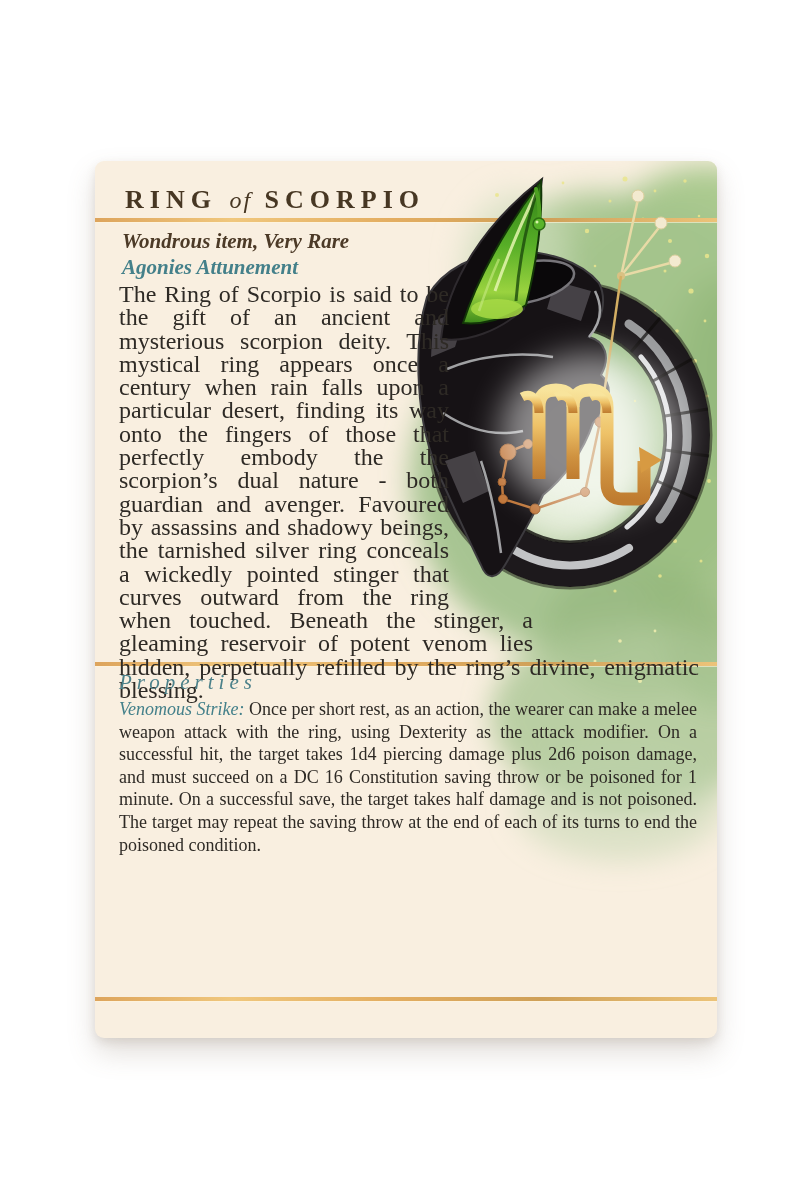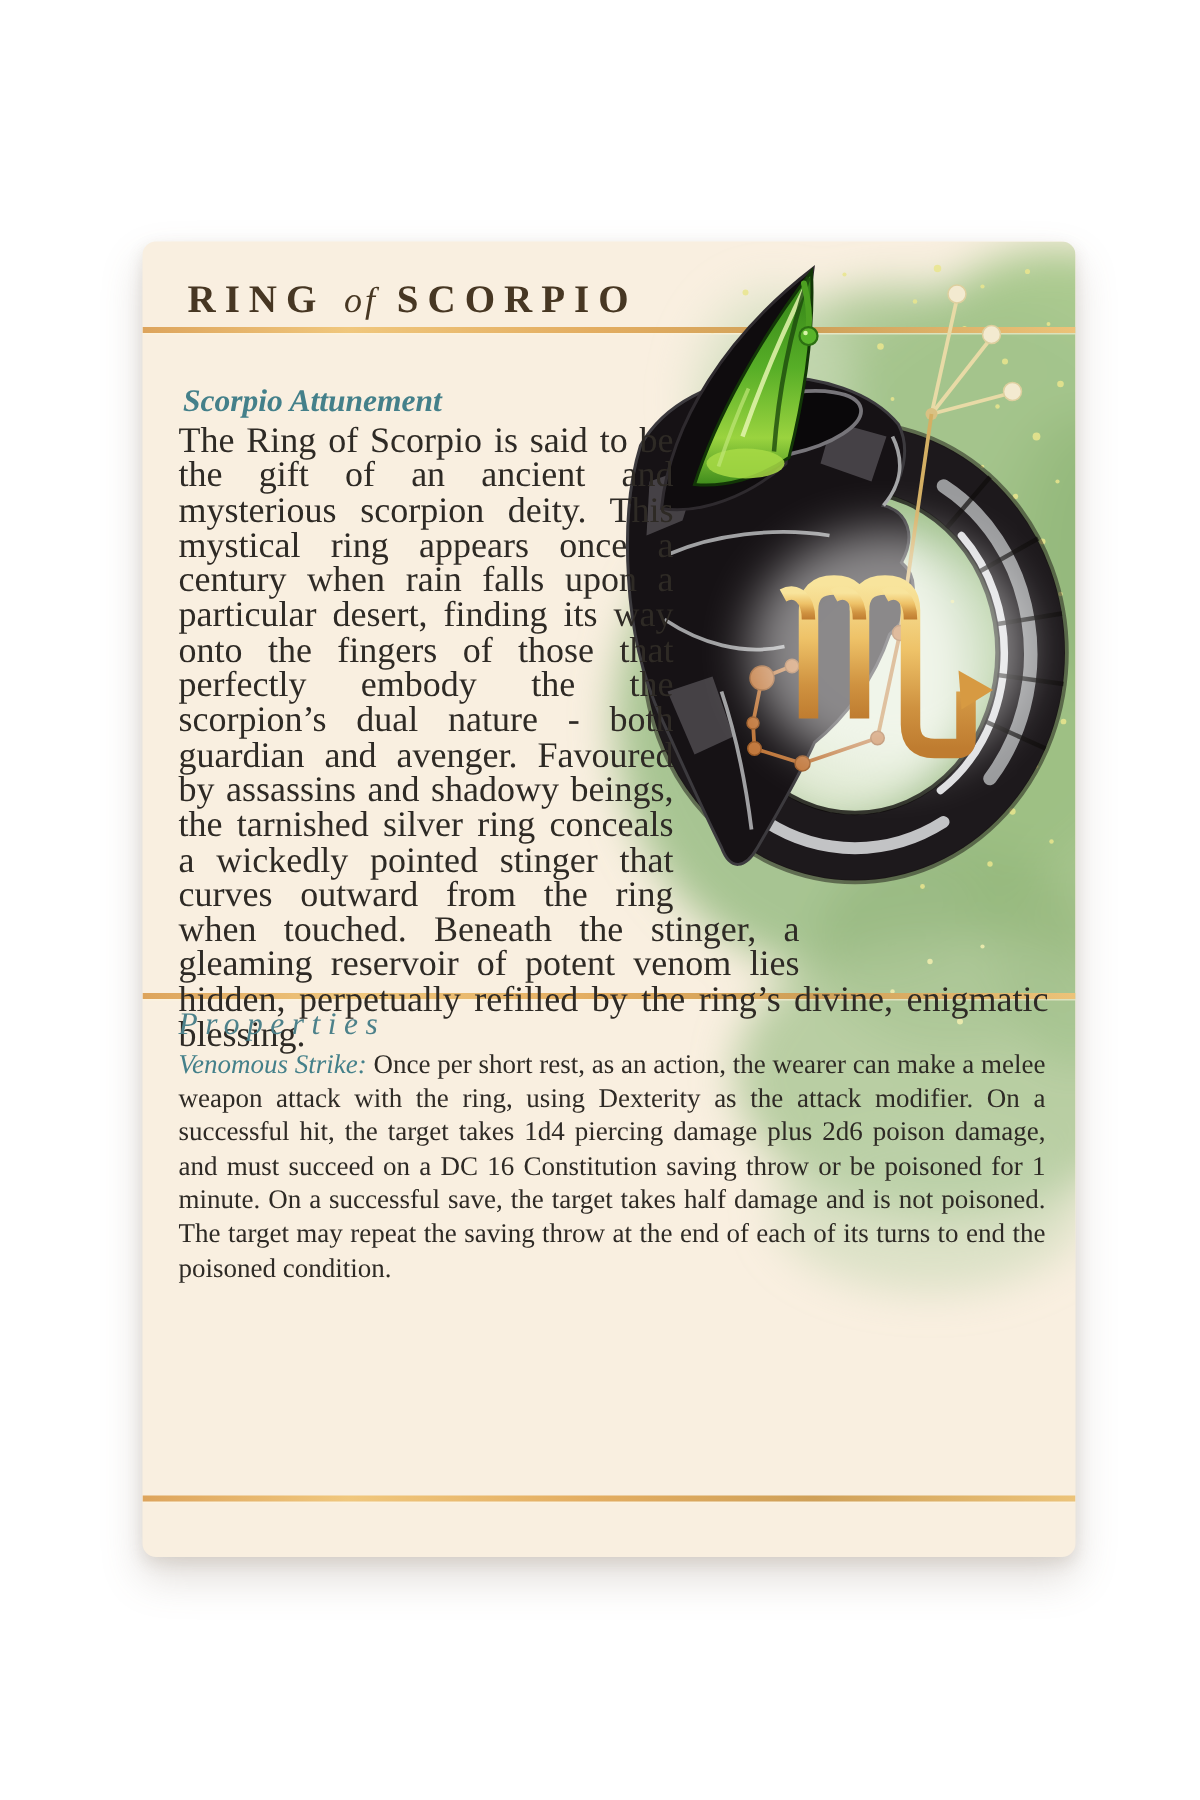--- a/index.html
+++ b/index.html
@@ -249,21 +249,22 @@
             <path d="M512,252 C512,238 504,231 495,236"></path>
           </g>
           <polygon points="544,286 567,299 546,312" fill="#d79a42" stroke="none"></polygon>
         </g>
       </g>
     </svg>
 
     <div class="content">
       <h1 class="title"><span>RING</span> <em>of</em> <span>SCORPIO</span></h1>
 
-      <p class="attune">Scorpio Attunement</p>
+      <p class="subtitle">Wondrous item, Very Rare</p>
+      <p class="attune">Agonies Attunement</p>
 
       <div class="desc">
         <div class="spacer s1"></div>
         <div class="spacer s2"></div>
         <div class="spacer s3"></div>
         <span>The Ring of Scorpio is said to be the gift of an ancient and mysterious scorpion deity. This mystical ring appears once a century when rain falls upon a particular desert, finding its way onto the fingers of those that perfectly embody the the scorpion’s dual nature - both guardian and avenger. Favoured by assassins and shadowy beings, the tarnished silver ring conceals a wickedly pointed stinger that curves outward from the ring when touched. Beneath the stinger, a gleaming reservoir of potent venom lies hidden, perpetually refilled by the ring’s divine, enigmatic blessing.</span>
       </div>
 
       <div class="props">
         <h2>Properties</h2>

